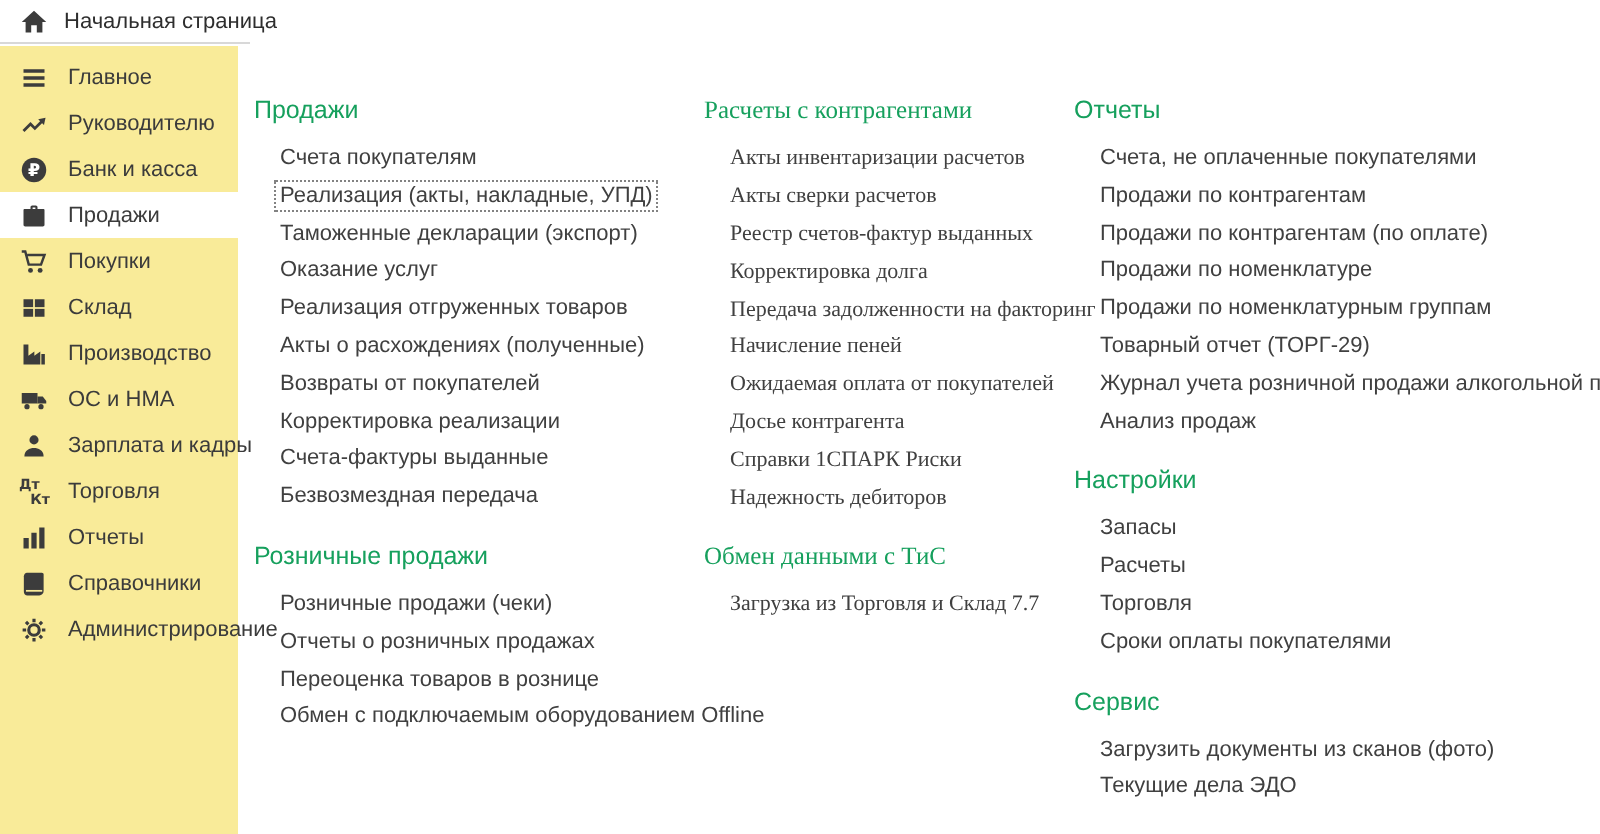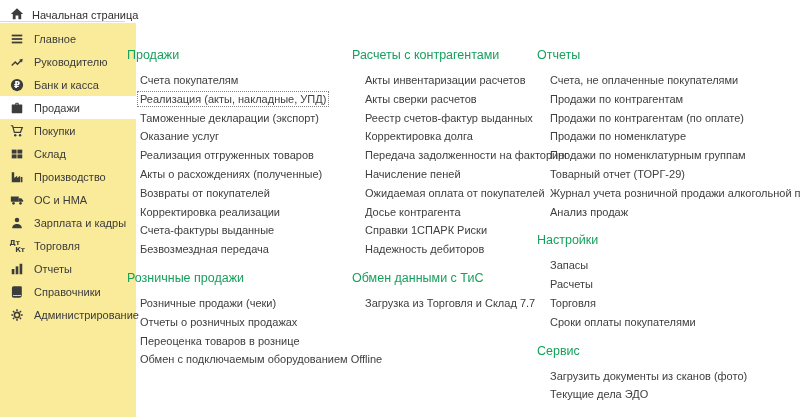--- a/index.html
+++ b/index.html
@@ -5,40 +5,40 @@
   html,body{margin:0;padding:0;}
   body{
     width:800px;height:417px;position:relative;overflow:hidden;
     background:#ffffff;font-family:"Liberation Sans",sans-serif;
     -webkit-font-smoothing:antialiased;
   }
   
   .topbar{
     position:absolute;left:0;top:0;width:125px;height:22px;
     background:#ffffff;border-bottom:1px solid #d8d8d8;
-    display:flex;align-items:flex-end;gap:7px;padding-left:8px;box-sizing:border-box;
+    display:flex;align-items:center;gap:7px;padding-left:8px;box-sizing:border-box;
     cursor:pointer;
   }
   .topbar .tab-label{font-size:11px;color:#2e2e2e;white-space:nowrap;}
   
   .sidebar{
-    position:absolute;left:0;top:23px;width:136px;height:394px;
+    position:absolute;left:0;top:23px;width:119px;height:394px;
     background:#f9eb99;padding-top:4px;box-sizing:border-box;text-align:center;
   }
   .side-item{
     display:flex;align-items:center;height:23px;padding-left:8px;gap:9px;cursor:pointer;
   }
   .side-item.selected{background:#ffffff;}
   .side-label{font-size:11px;color:#3b3b3b;white-space:nowrap;}
   .icon{width:17px;min-width:17px;display:flex;justify-content:center;align-items:center;}
   .icon svg{display:block;}
   
   .col{position:absolute;top:48px;}
   .col-1{left:127px;}
-  .col-2{left:352px;}
+  .col-2{left:352px;font-family:Liberation Serif, serif;}
   .col-3{left:537px;}
   .section-title{
     font-size:12.5px;line-height:14px;color:#16a05d;margin:0 0 8px 0;white-space:nowrap;
   }
   .section-title.not-first{margin-top:13px;}
   .cmd-link{
     height:18.8px;line-height:18.8px;padding-left:13px;
     font-size:11px;color:#404040;white-space:nowrap;cursor:pointer;
   }
   .cmd-text{display:inline-block;line-height:14px;vertical-align:middle;}

